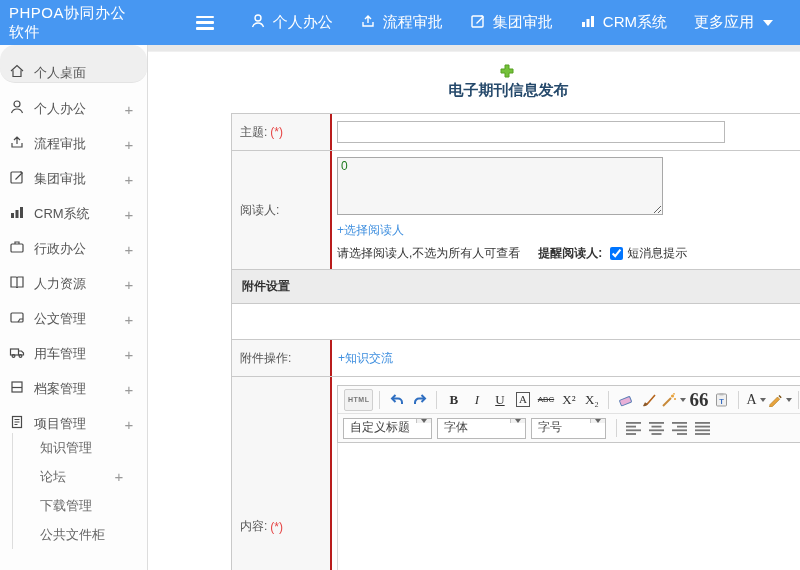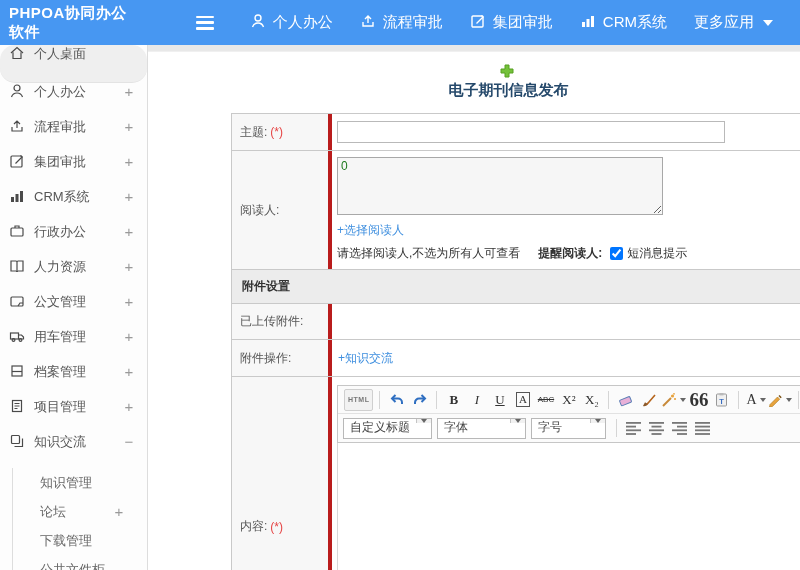--- a/index.html
+++ b/index.html
@@ -2,55 +2,55 @@
 <html><head>
 <meta charset="utf-8">
 <style>
   * { margin:0; padding:0; box-sizing:border-box; }
   html,body { width:800px; height:570px; overflow:hidden; background:#fff;
     font-family:"Liberation Sans", sans-serif; }
 
   
   .header { position:absolute; left:0; top:0; width:800px; height:45px;
     background:#4797f2; display:flex; align-items:center; color:#fff; z-index:5; }
-  .logo { width:148px; padding-left:9px; font-size:15px; font-weight:bold; letter-spacing:.5px; }
+  .logo { width:148px; padding-left:9px; font-size:15px; font-weight:normal; letter-spacing:.5px; }
   .burger { margin-left:60px; width:20px; height:14px; display:flex; flex-direction:column;
     justify-content:space-between; cursor:pointer; }
   .burger i { display:block; height:2.6px; background:#fff; border-radius:1px; }
   .topnav { display:flex; align-items:center; margin-left:36px; }
   .topnav .nav-item { display:flex; align-items:center; margin-right:27px; font-size:15px;
     cursor:pointer; white-space:nowrap; }
   .topnav .nav-item svg { margin-right:7px; }
   .caret-down { width:0; height:0; border-left:5px solid transparent; border-right:5px solid transparent;
     border-top:6px solid #fff; margin-left:9px; }
 
   
   .sidebar { position:absolute; left:0; top:45px; width:148px; bottom:0; background:#fdfdfd;
     border-right:1px solid #ddd; }
-  .side-item { height:35px; display:flex; align-items:flex-start; padding:0 12px 0 9px;
+  .side-item { height:35px; display:flex; align-items:flex-end; padding:0 12px 0 9px;
     font-size:13px; color:#555; cursor:pointer;border-radius:15px; }
   .side-item.active { height:38px; background:#efefef; border-bottom:1px solid #e3e3e3; }
   .side-item svg { margin-right:9px; flex:0 0 auto; }
   .side-item .lbl { flex:1; }
   .expander { color:#999; font-size:15px; width:12px; text-align:center; }
   .submenu { margin-left:12px; border-left:1px solid #ddd; }
   .sub-item { height:29px; display:flex; align-items:center; padding:0 22px 0 11px;
     font-size:13px; color:#666; cursor:pointer; }
   .sub-item .lbl { flex:1;margin-left:16px; }
 
   
   .main { position:absolute; left:148px; top:45px; right:0; bottom:0; background:#fff; overflow:hidden; }
   .topshadow { height:7px; background:#e8e8e8; border-bottom:1px solid #f0f0f0; }
   .page-title { margin:12px 0 0 69px; display:flex; align-items:center;
     font-size:15px; font-weight:bold; color:#25496b;flex-direction:column; }
   .page-title svg { margin-right:4px; }
 
   .form { margin:13px 0 0 83px; width:740px; border:1px solid #c9c9c9; border-bottom:none; font-size:12px; color:#555; }
   .frow { display:flex; border-bottom:1px solid #c9c9c9; background:#fff; }
-  .flabel { width:100px; flex:0 0 100px; background:#f7f7f7; border-right:4px solid #b91c1c;
+  .flabel { width:100px; flex:0 0 100px; background:#f7f7f7; border-right:2px solid #b91c1c;
     padding-left:8px; display:flex; align-items:center; }
   .fcontent { flex:1; }
   .req { color:#e64545; margin-left:3px; }
   .row-subject { height:37px; }
   .row-subject .fcontent { display:flex; align-items:center; padding-left:5px; }
   .subject-input { width:388px; height:22px; border:1px solid #b9b9b9; background:#fff; padding:0 4px; font-size:12px; }
   .row-readers .fcontent { padding:6px 0 7px 5px; }
   .readers-area { width:326px; height:58px; border:1px solid #a8a8a8; background:#f6f6f6;
     color:#1e7a1e; font-size:12px; padding:1px 3px; font-family:"Liberation Sans",sans-serif; resize:both; }
   .link { color:#3f8fdf; text-decoration:none; font-size:12px; cursor:pointer; }
@@ -221,28 +221,20 @@
     <span class="expander">+</span>
   </div>
   <div class="side-item">
     <span><svg width="16" height="16" viewBox="0 0 16 16" fill="none" stroke="#4a4a4a" stroke-width="1.2">
           <rect x="3.5" y="2.5" width="9" height="11"></rect>
           <path d="M5.5 5.5h5M5.5 8h5M5.5 10.5h3"></path>
         </svg></span>
     <span class="lbl">项目管理</span>
     <span class="expander">+</span>
   </div>
-  <div class="side-item">
-    <span><svg width="16" height="16" viewBox="0 0 16 16" fill="none" stroke="#4a4a4a" stroke-width="1.2">
-          <rect x="2.5" y="2.5" width="8" height="8" rx="1"></rect>
-          <path d="M5.5 13.5h8v-8"></path>
-        </svg></span>
-    <span class="lbl">知识交流</span>
-    <span class="expander">−</span>
-  </div>
   <div class="submenu">
     <div class="sub-item">
       <span class="lbl">知识管理</span>
     </div>
     <div class="sub-item">
       <span class="lbl">论坛</span>
       <span class="expander">+</span>
     </div>
     <div class="sub-item">
       <span class="lbl">下载管理</span>
@@ -287,23 +279,20 @@
           <span class="hint-bold">提醒阅读人:</span>
           <input type="checkbox" checked="" style="">
           <span>短消息提示</span>
         </div>
       </div>
     </div>
 
     <div class="row-attach-header">附件设置</div>
 
     <div class="frow row-uploaded">
-      <div class="flabel">
-        <span>已上传附件:</span>
-      </div>
       <div class="fcontent"></div>
     </div>
 
     <div class="frow row-attachop">
       <div class="flabel">
         <span>附件操作:</span>
       </div>
       <div class="fcontent">
         <a class="link">+知识交流</a>
       </div>

